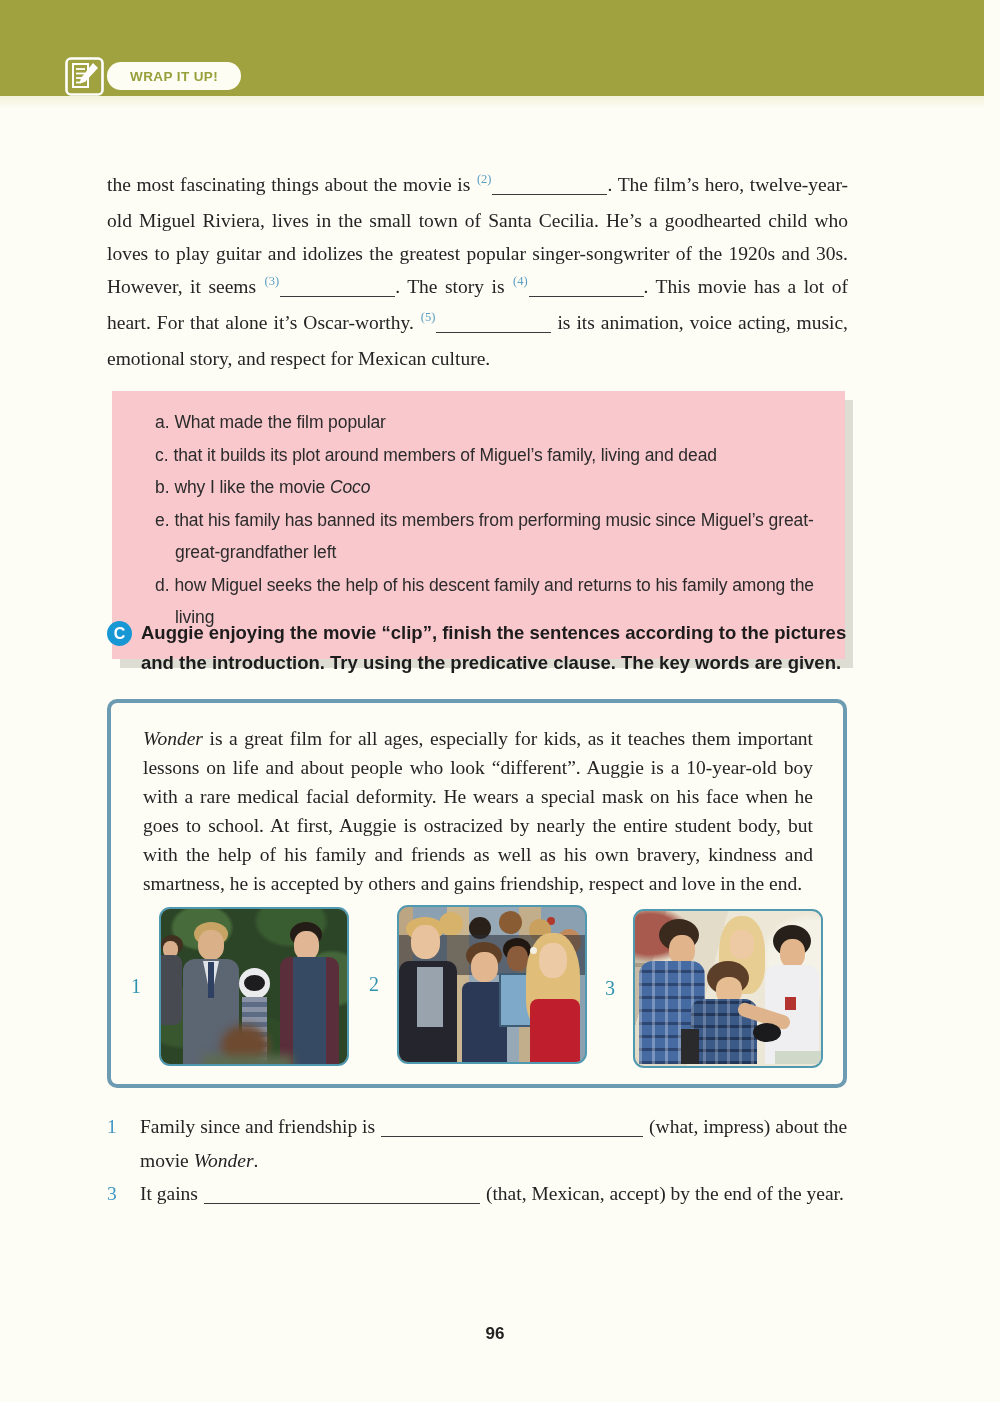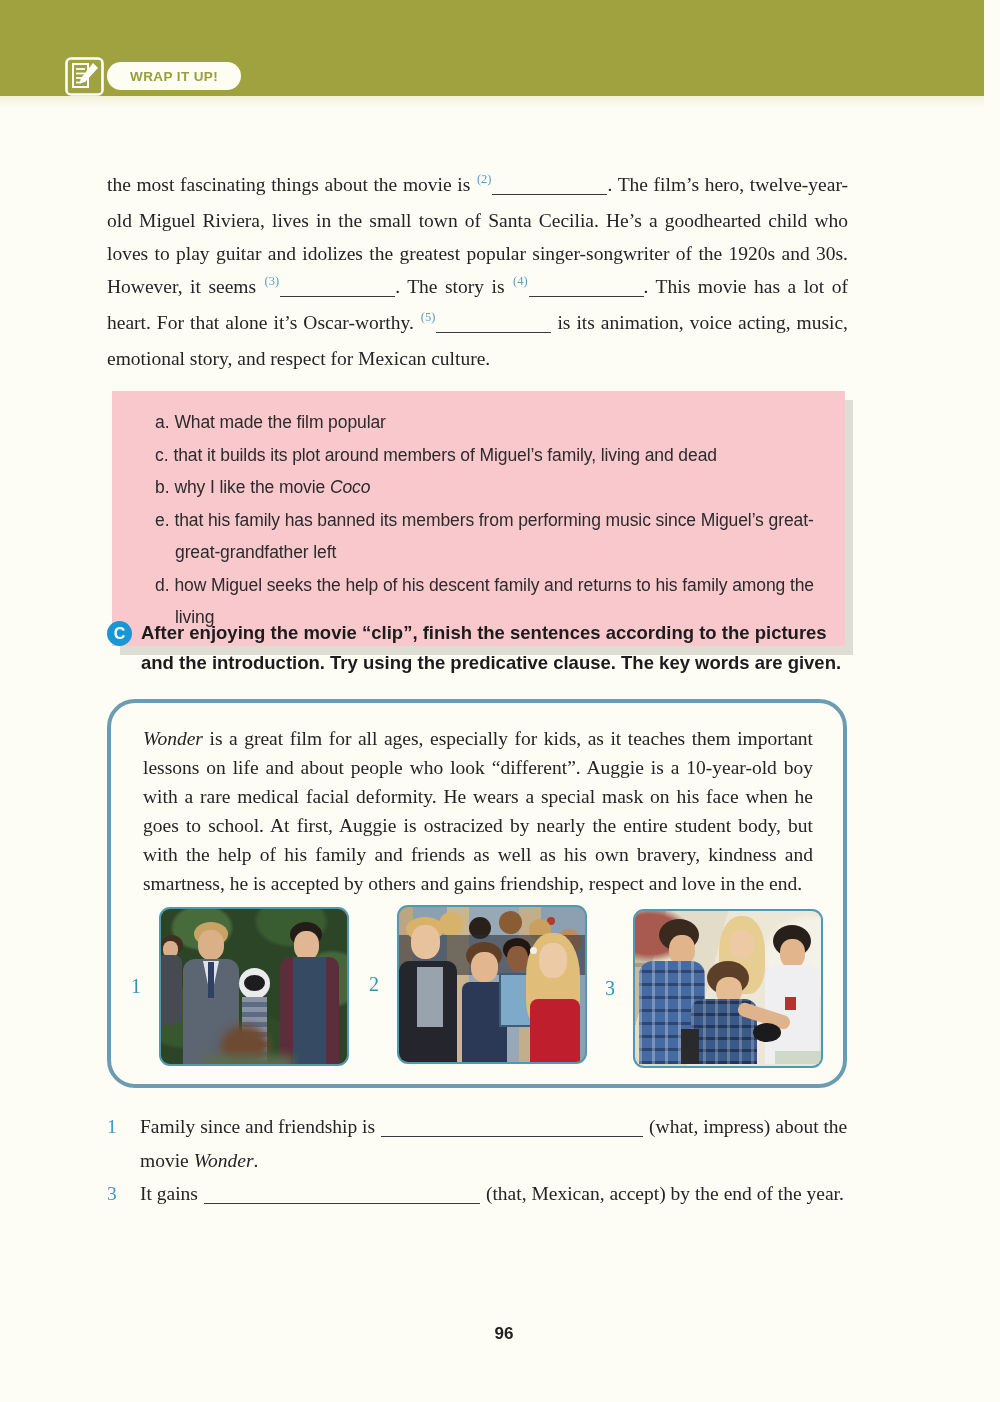--- a/index.html
+++ b/index.html
@@ -18,36 +18,36 @@
 
   
   .intro{position:absolute;left:107px;top:168px;width:741px;font-size:19.5px;line-height:33px;
     text-align:justify;color:#242424;}
   .sup{font-size:12.5px;color:#5b9fc0;position:relative;top:-8px;padding:0 1px;}
   .blank{display:inline-block;border-bottom:1.5px solid #3a3a3a;height:1em;vertical-align:-4px;}
   .blank.w115{width:115px;}
 
   
   .pink-box{position:absolute;left:112px;top:391px;width:733px;min-height:213px;background:#f9c8cd;
-    box-shadow:8px 9px 0 #deddd3;box-sizing:border-box;padding:15px 26px 12px 43px;}
+    box-shadow:8px 9px 0 #deddd3;box-sizing:border-box;padding:15px 26px 25px 43px;}
   .pink-box .opt{font-family:"Liberation Sans",sans-serif;font-size:17.5px;line-height:32.5px;
     color:#2b2b2b;padding-left:20px;text-indent:-20px;letter-spacing:-0.1px;}
   .pink-box .opt .lbl{margin-right:5px;}
 
   
   .section-c{position:absolute;left:107px;top:618px;width:745px;display:flex;align-items:flex-start;}
   .c-badge{flex:0 0 auto;width:25px;height:25px;border-radius:50%;background:#1798d4;color:#fff;
     font-family:"Liberation Sans",sans-serif;font-weight:bold;font-size:16px;display:flex;
     align-items:center;justify-content:center;margin:3px 9px 0 0;}
   .c-text{font-family:"Liberation Sans",sans-serif;font-weight:bold;font-size:18.5px;
     line-height:29.5px;color:#1c1c1c;}
 
   
   .wonder-box{position:absolute;left:107px;top:699px;width:740px;height:389px;box-sizing:border-box;
-    border:4.5px solid #6d9cb2;border-radius:28px;background:#fdfcf5;}
+    border:4.5px solid #6d9cb2;border-radius:10px;background:#fdfcf5;}
   .wonder-text{margin:21px 30px 0 32px;font-size:19.5px;line-height:29px;text-align:justify;color:#242424;}
 
   
   .pic-unit{position:absolute;display:flex;align-items:center;}
   .pic-num{width:20px;font-size:20px;color:#2f93b0;text-align:center;margin-right:13px;}
   .photo{position:relative;width:186px;height:155px;border:2px solid #4f9ab0;border-radius:11px;
     overflow:hidden;background:#888;}
   .f{position:absolute;}
   .plaid{background-color:#466ba2;
     background-image:repeating-linear-gradient(90deg,rgba(255,255,255,.28) 0 3px,transparent 3px 13px),
@@ -57,21 +57,21 @@
     repeating-linear-gradient(0deg,rgba(10,20,45,.5) 0 3px,transparent 3px 12px);}
 
   
   .exercise{position:absolute;left:107px;top:1110px;width:748px;font-size:19.5px;line-height:33.5px;color:#242424;}
   .sent{padding-left:33px;text-indent:-33px;}
   .sent .num{display:inline-block;width:33px;text-indent:0;color:#3f97c4;}
   .blank.s1{width:262px;margin:0 6px;}
   .blank.s2{width:276px;margin:0 6px;}
   .blank.s3{width:276px;margin:0 6px;}
 
-  .page-num{position:absolute;left:12px;top:1324px;width:100%;text-align:center;
+  .page-num{position:absolute;left:3px;top:1324px;width:100%;text-align:center;
     font-family:"Liberation Sans",sans-serif;font-weight:bold;font-size:17px;color:#222;}
 </style>
 </head>
 <body>
 
 <div class="page">
 
   <div class="header-bar">
     <svg class="header-icon" viewBox="0 0 41 41">
       <rect x="2.5" y="2.5" width="36" height="36" rx="4.5" fill="none" stroke="#ffffff" stroke-width="2.6"></rect>
@@ -93,21 +93,21 @@
   <div class="pink-box">
     <div class="opt"><span class="lbl">a.</span><span>What made the film popular</span></div>
     <div class="opt"><span class="lbl">c.</span><span>that it builds its plot around members of Miguel’s family, living and dead</span></div>
     <div class="opt"><span class="lbl">b.</span><span>why I like the movie </span><i>Coco</i></div>
     <div class="opt"><span class="lbl">e.</span><span>that his family has banned its members from performing music since Miguel’s great-great-grandfather left</span></div>
     <div class="opt"><span class="lbl">d.</span><span>how Miguel seeks the help of his descent family and returns to his family among the living</span></div>
   </div>
 
   <div class="section-c">
     <div class="c-badge">C</div>
-    <div class="c-text">After enjoying the movie “clip”, finish the sentences according to the pictures and the introduction. Try using the predicative clause. The key words are given.</div>
+    <div class="c-text">Auggie enjoying the movie “clip”, finish the sentences according to the pictures and the introduction. Try using the predicative clause. The key words are given.</div>
   </div>
 
   <div class="wonder-box">
     <div class="wonder-text"><i>Wonder</i><span> is a great film for all ages, especially for kids, as it teaches them important lessons on life and about people who look “different”. Auggie is a 10-year-old boy with a rare medical facial deformity. He wears a special mask on his face when he goes to school. At first, Auggie is ostracized by nearly the entire student body, but with the help of his family and friends as well as his own bravery, kindness and smartness, he is accepted by others and gains friendship, respect and love in the end.</span></div>
   </div>
 
   <div class="pic-unit" style="left:126px;top:907px;">
     <div class="pic-num">1</div>
     <div class="photo">
       <div class="f" style="inset:0;background:

